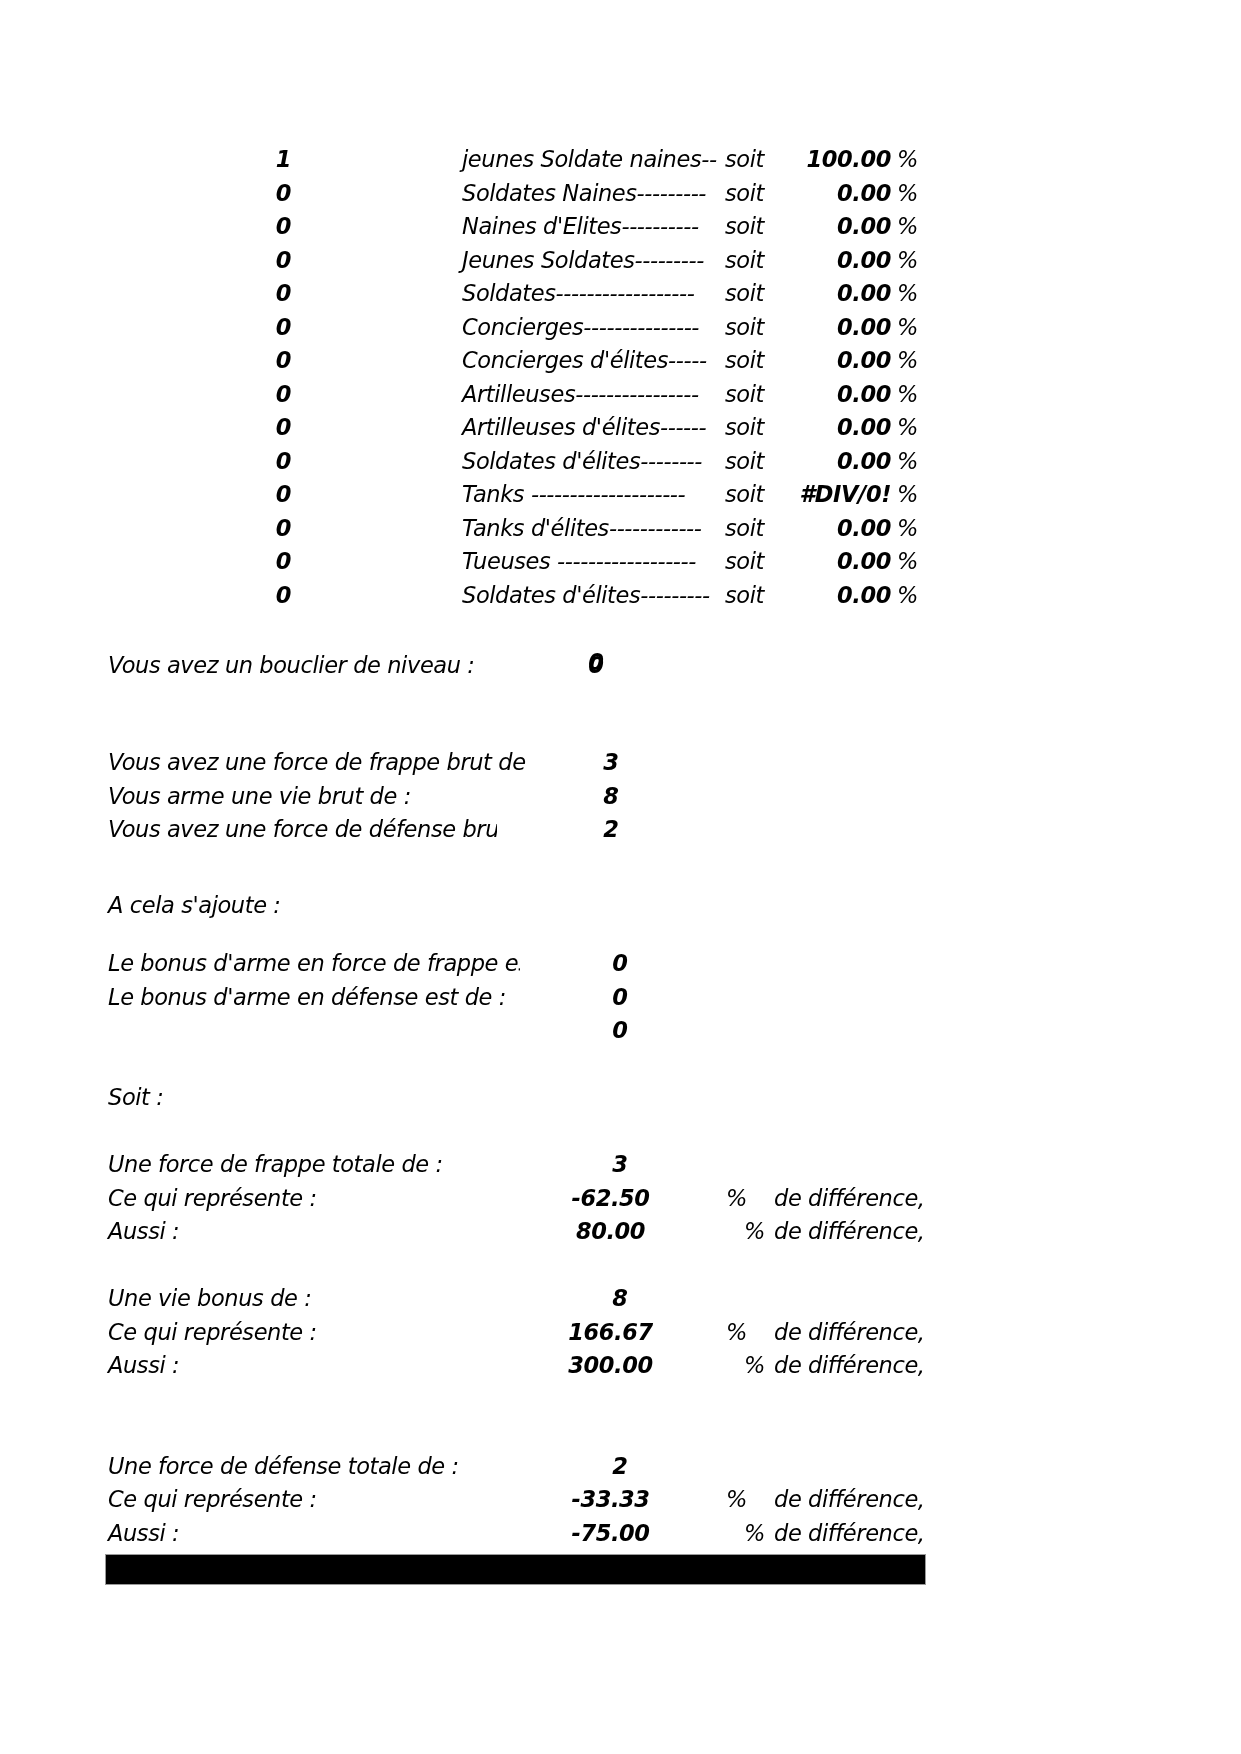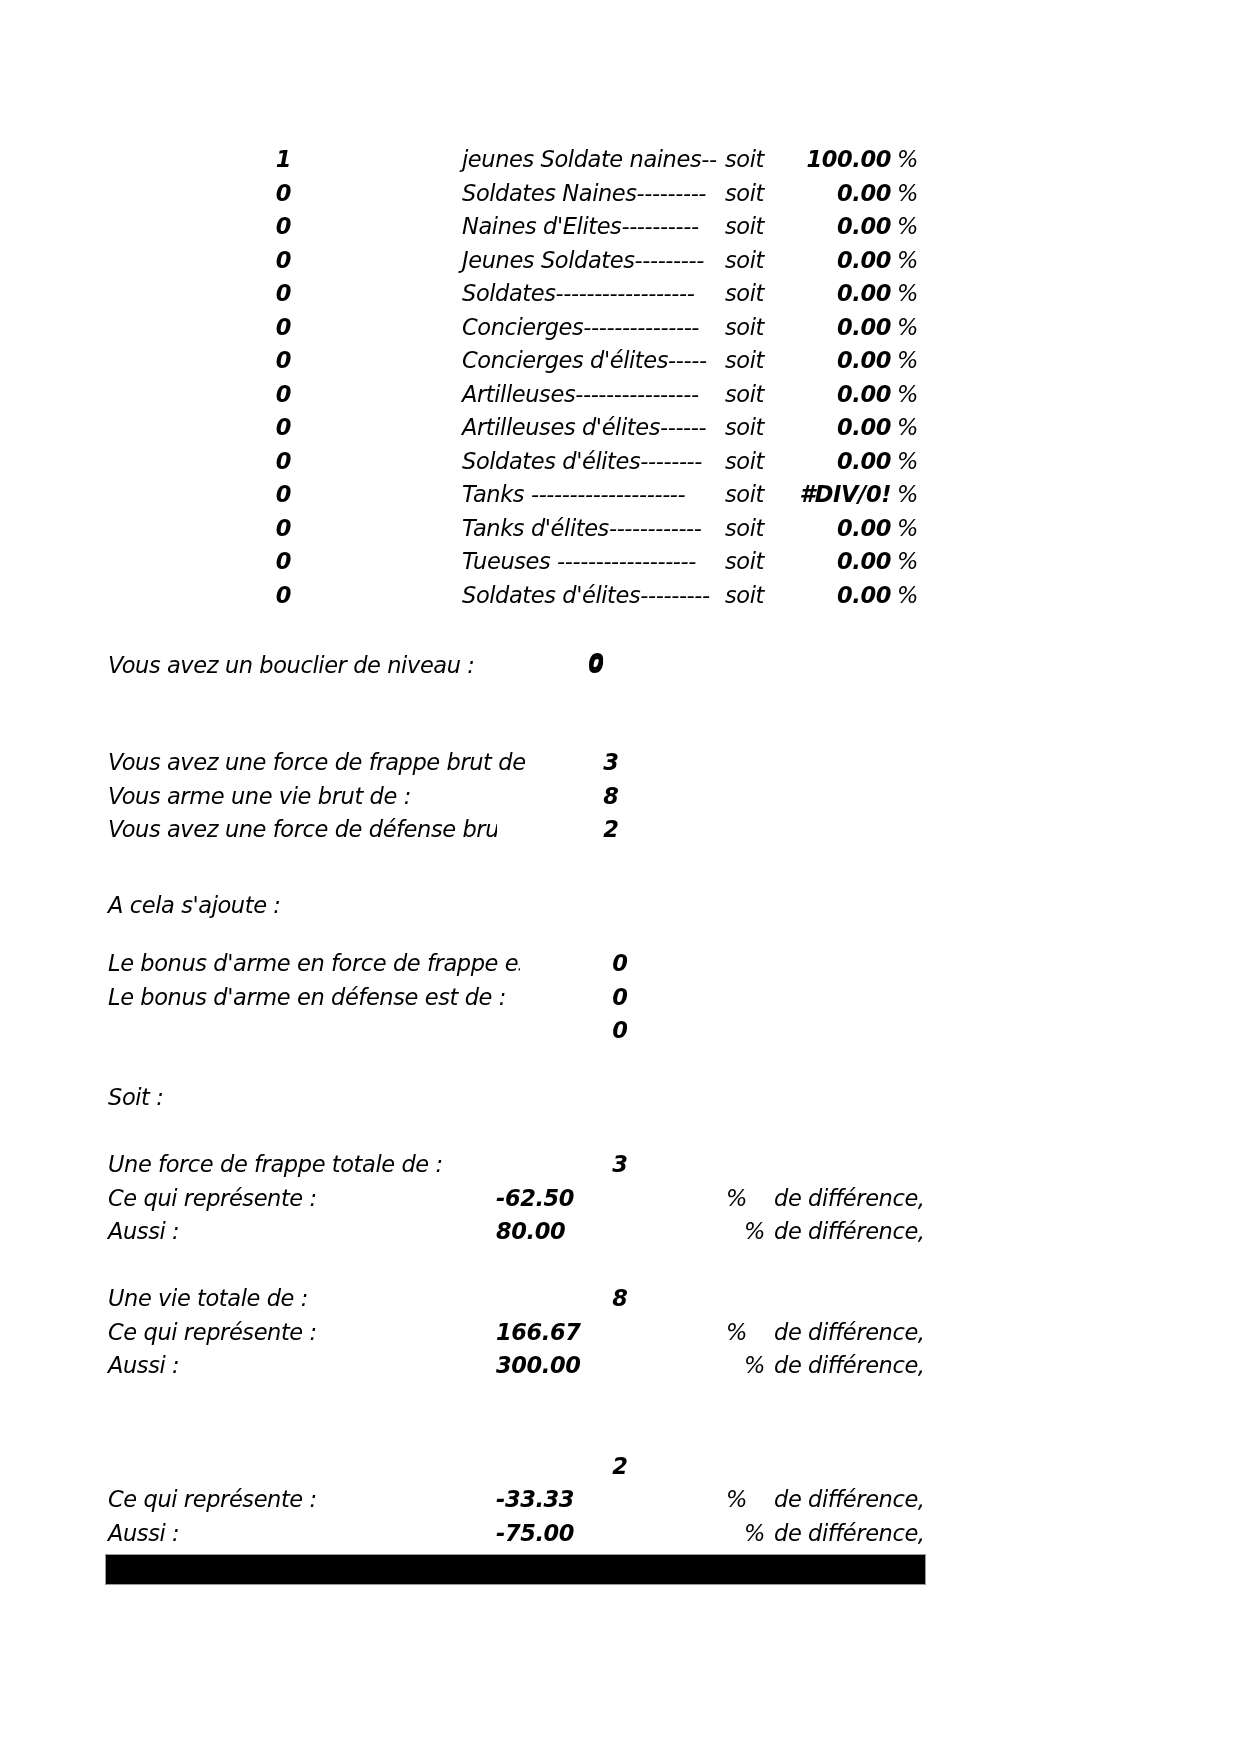--- a/index.html
+++ b/index.html
@@ -25,21 +25,21 @@
   .c-sign  { left:897px; }
 
   
   .lbl       { left:108px; }
   .clip-389  { width:389px; overflow:hidden; }
   .clip-412  { width:412px; overflow:hidden; }
   .val-equip { left:556px; width:80px;  text-align:center; font-weight:bold; }
   .val-raw   { left:571px; width:80px;  text-align:center; font-weight:bold; }
   .val-bonus { left:580px; width:80px;  text-align:center; font-weight:bold; }
   .val-total { left:580px; width:80px;  text-align:center; font-weight:bold; }
-  .val-diff  { left:496px; width:141px; text-align:left;  font-weight:bold; }
+  .val-diff  { left:540px; width:141px; text-align:center;  font-weight:bold; }
   .sign-repr { left:726px; }
   .sign-aussi{ left:744px; }
   .diff-text { left:774px; width:156px; overflow:hidden; }
 
   #divider-bar {
     position:absolute; left:105px; top:1554px; width:821px; height:31px;
     background:#000000; border:1px solid #9a9a9a;
   }
 </style>
 </head>
@@ -201,39 +201,40 @@
   <div class="row" style="top:1215.25px">
     <span class="cell lbl">Aussi :</span>
     <span class="cell val-diff">80.00</span>
     <span class="cell sign-aussi">%</span>
     <span class="cell diff-text">de différence, e</span>
   </div>
 </div>
 
 <div>
   <div class="row" style="top:1282.25px">
-    <span class="cell lbl">Une vie totale de :</span>
+    <span class="cell lbl">Une vie bonus de :</span>
     <span class="cell val-total">8</span>
   </div>
   <div class="row" style="top:1315.75px">
     <span class="cell lbl">Ce qui représente :</span>
     <span class="cell val-diff">166.67</span>
     <span class="cell sign-repr">%</span>
     <span class="cell diff-text">de différence, e</span>
   </div>
   <div class="row" style="top:1349.25px">
     <span class="cell lbl">Aussi :</span>
     <span class="cell val-diff">300.00</span>
     <span class="cell sign-aussi">%</span>
     <span class="cell diff-text">de différence, e</span>
   </div>
 </div>
 
 <div>
   <div class="row" style="top:1449.75px">
+    <span class="cell lbl">Une force de défense totale de :</span>
     <span class="cell val-total">2</span>
   </div>
   <div class="row" style="top:1483.25px">
     <span class="cell lbl">Ce qui représente :</span>
     <span class="cell val-diff">-33.33</span>
     <span class="cell sign-repr">%</span>
     <span class="cell diff-text">de différence, e</span>
   </div>
   <div class="row" style="top:1516.75px">
     <span class="cell lbl">Aussi :</span>

